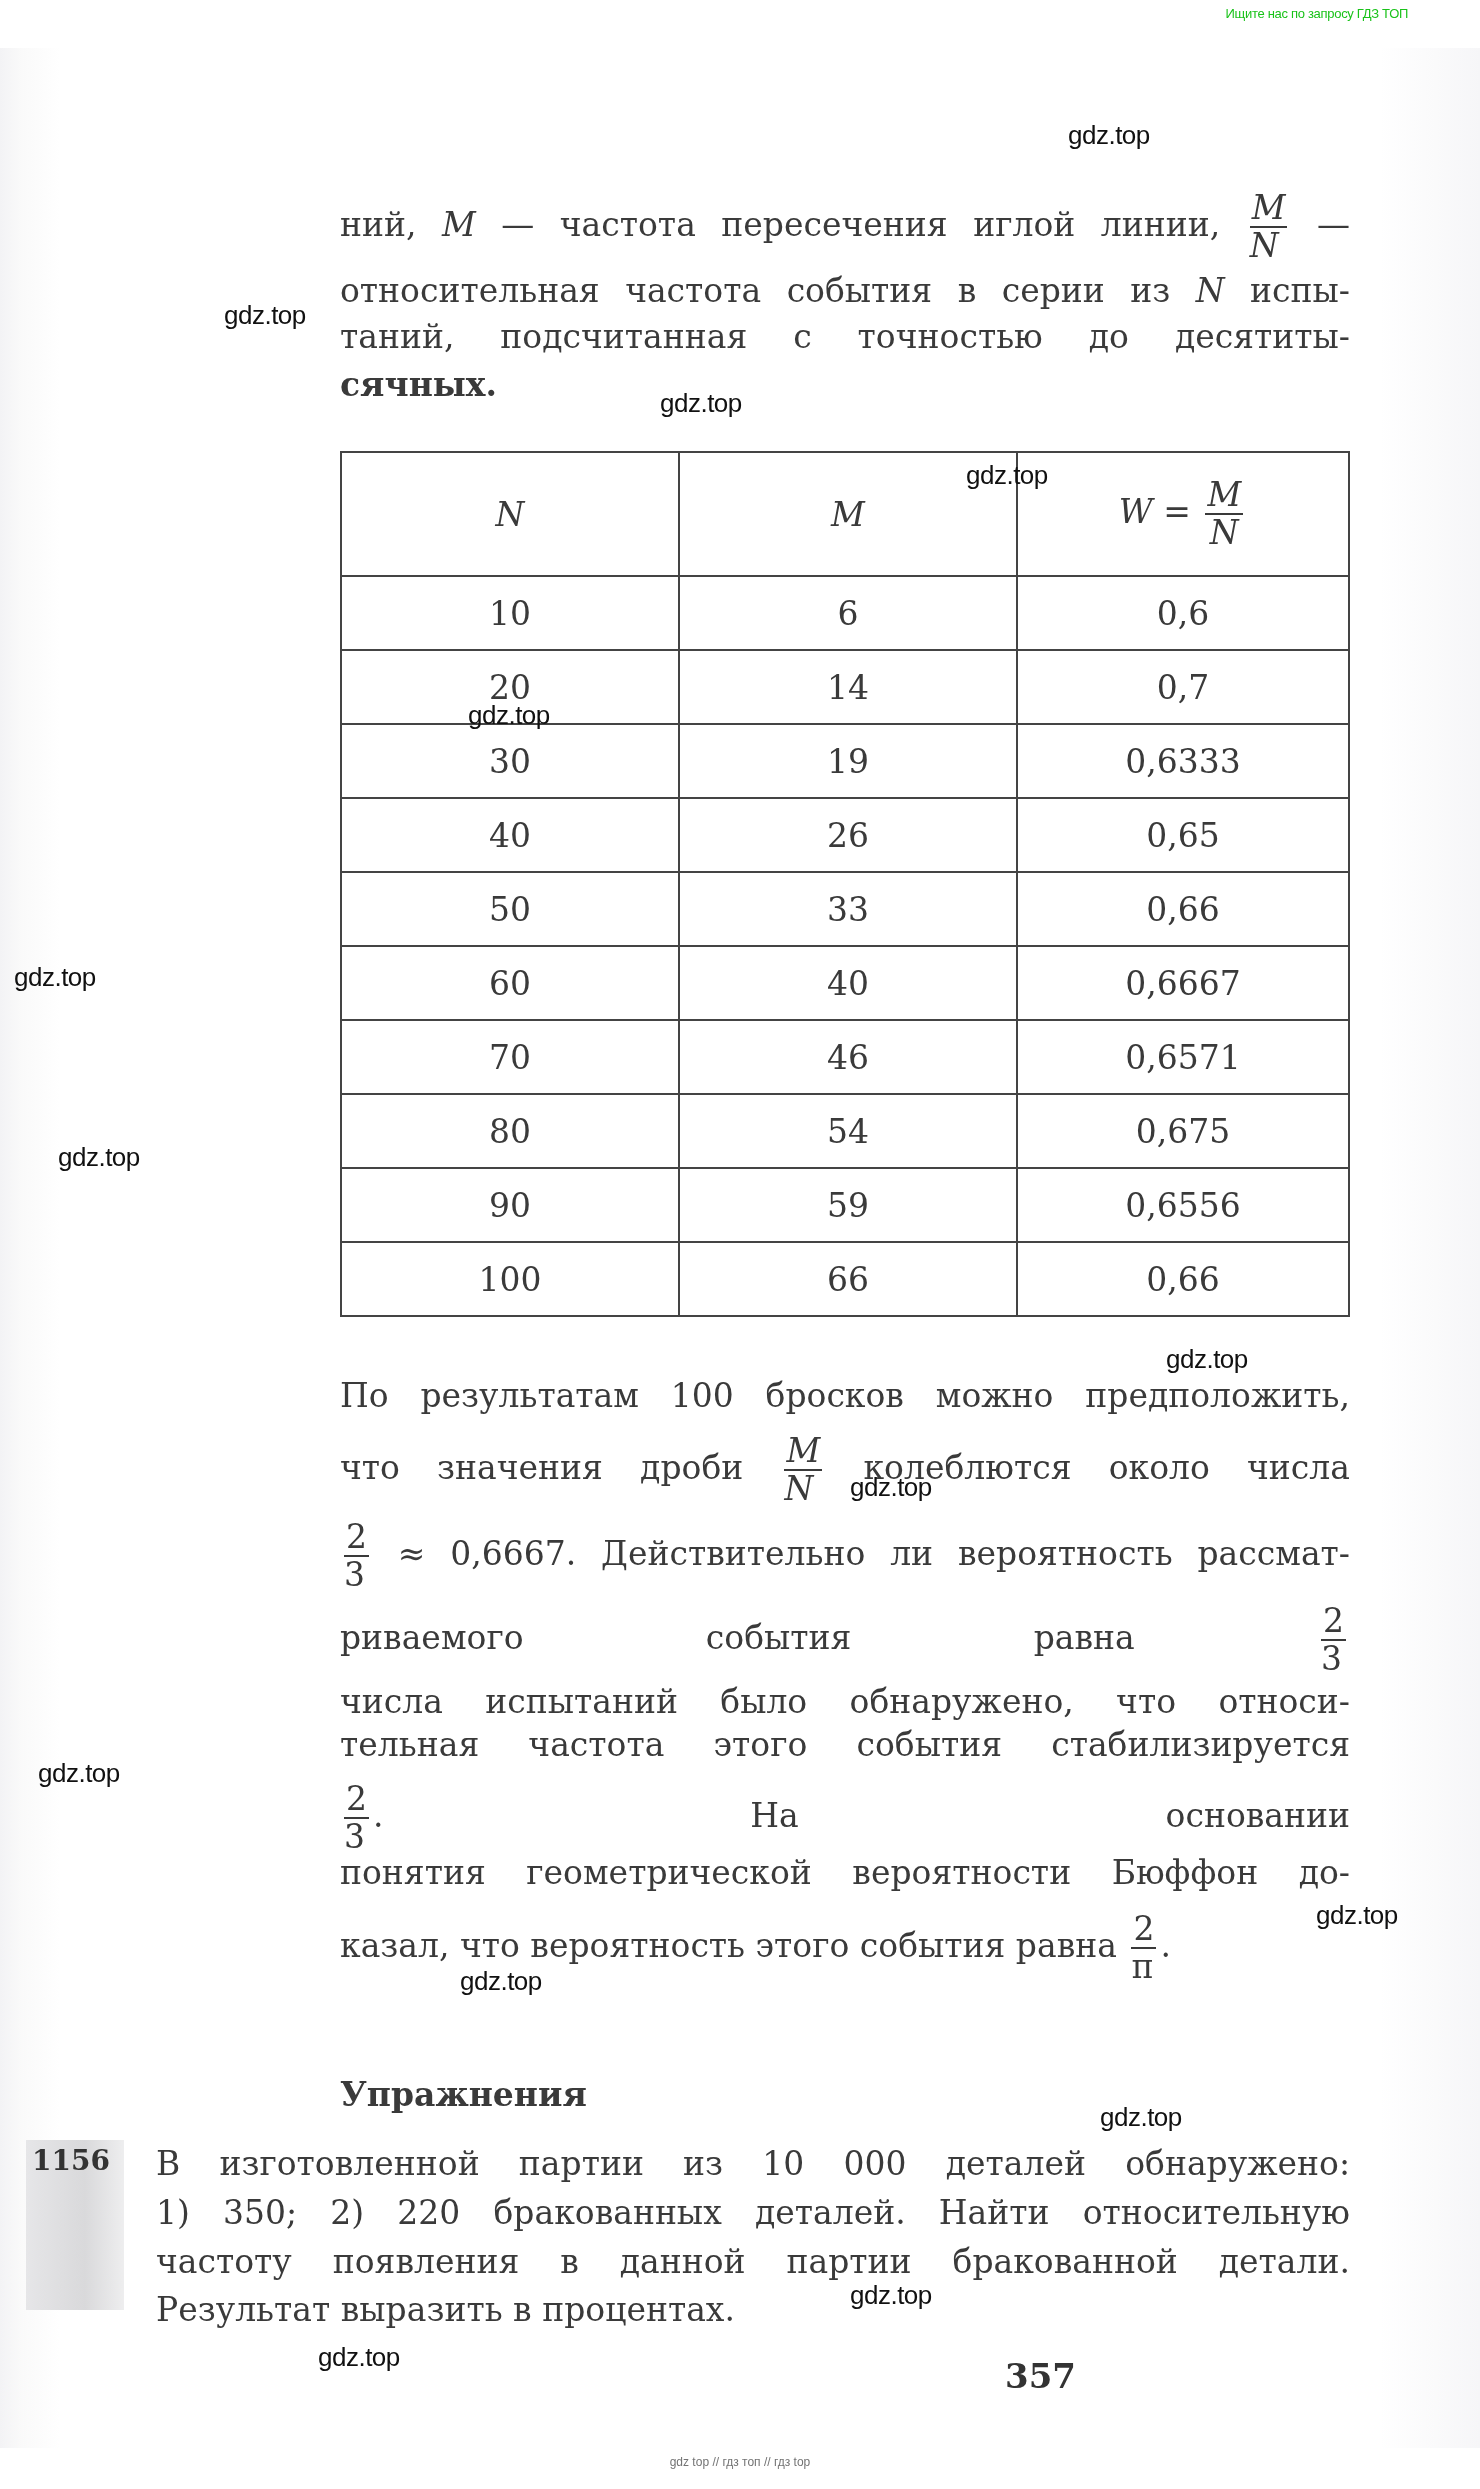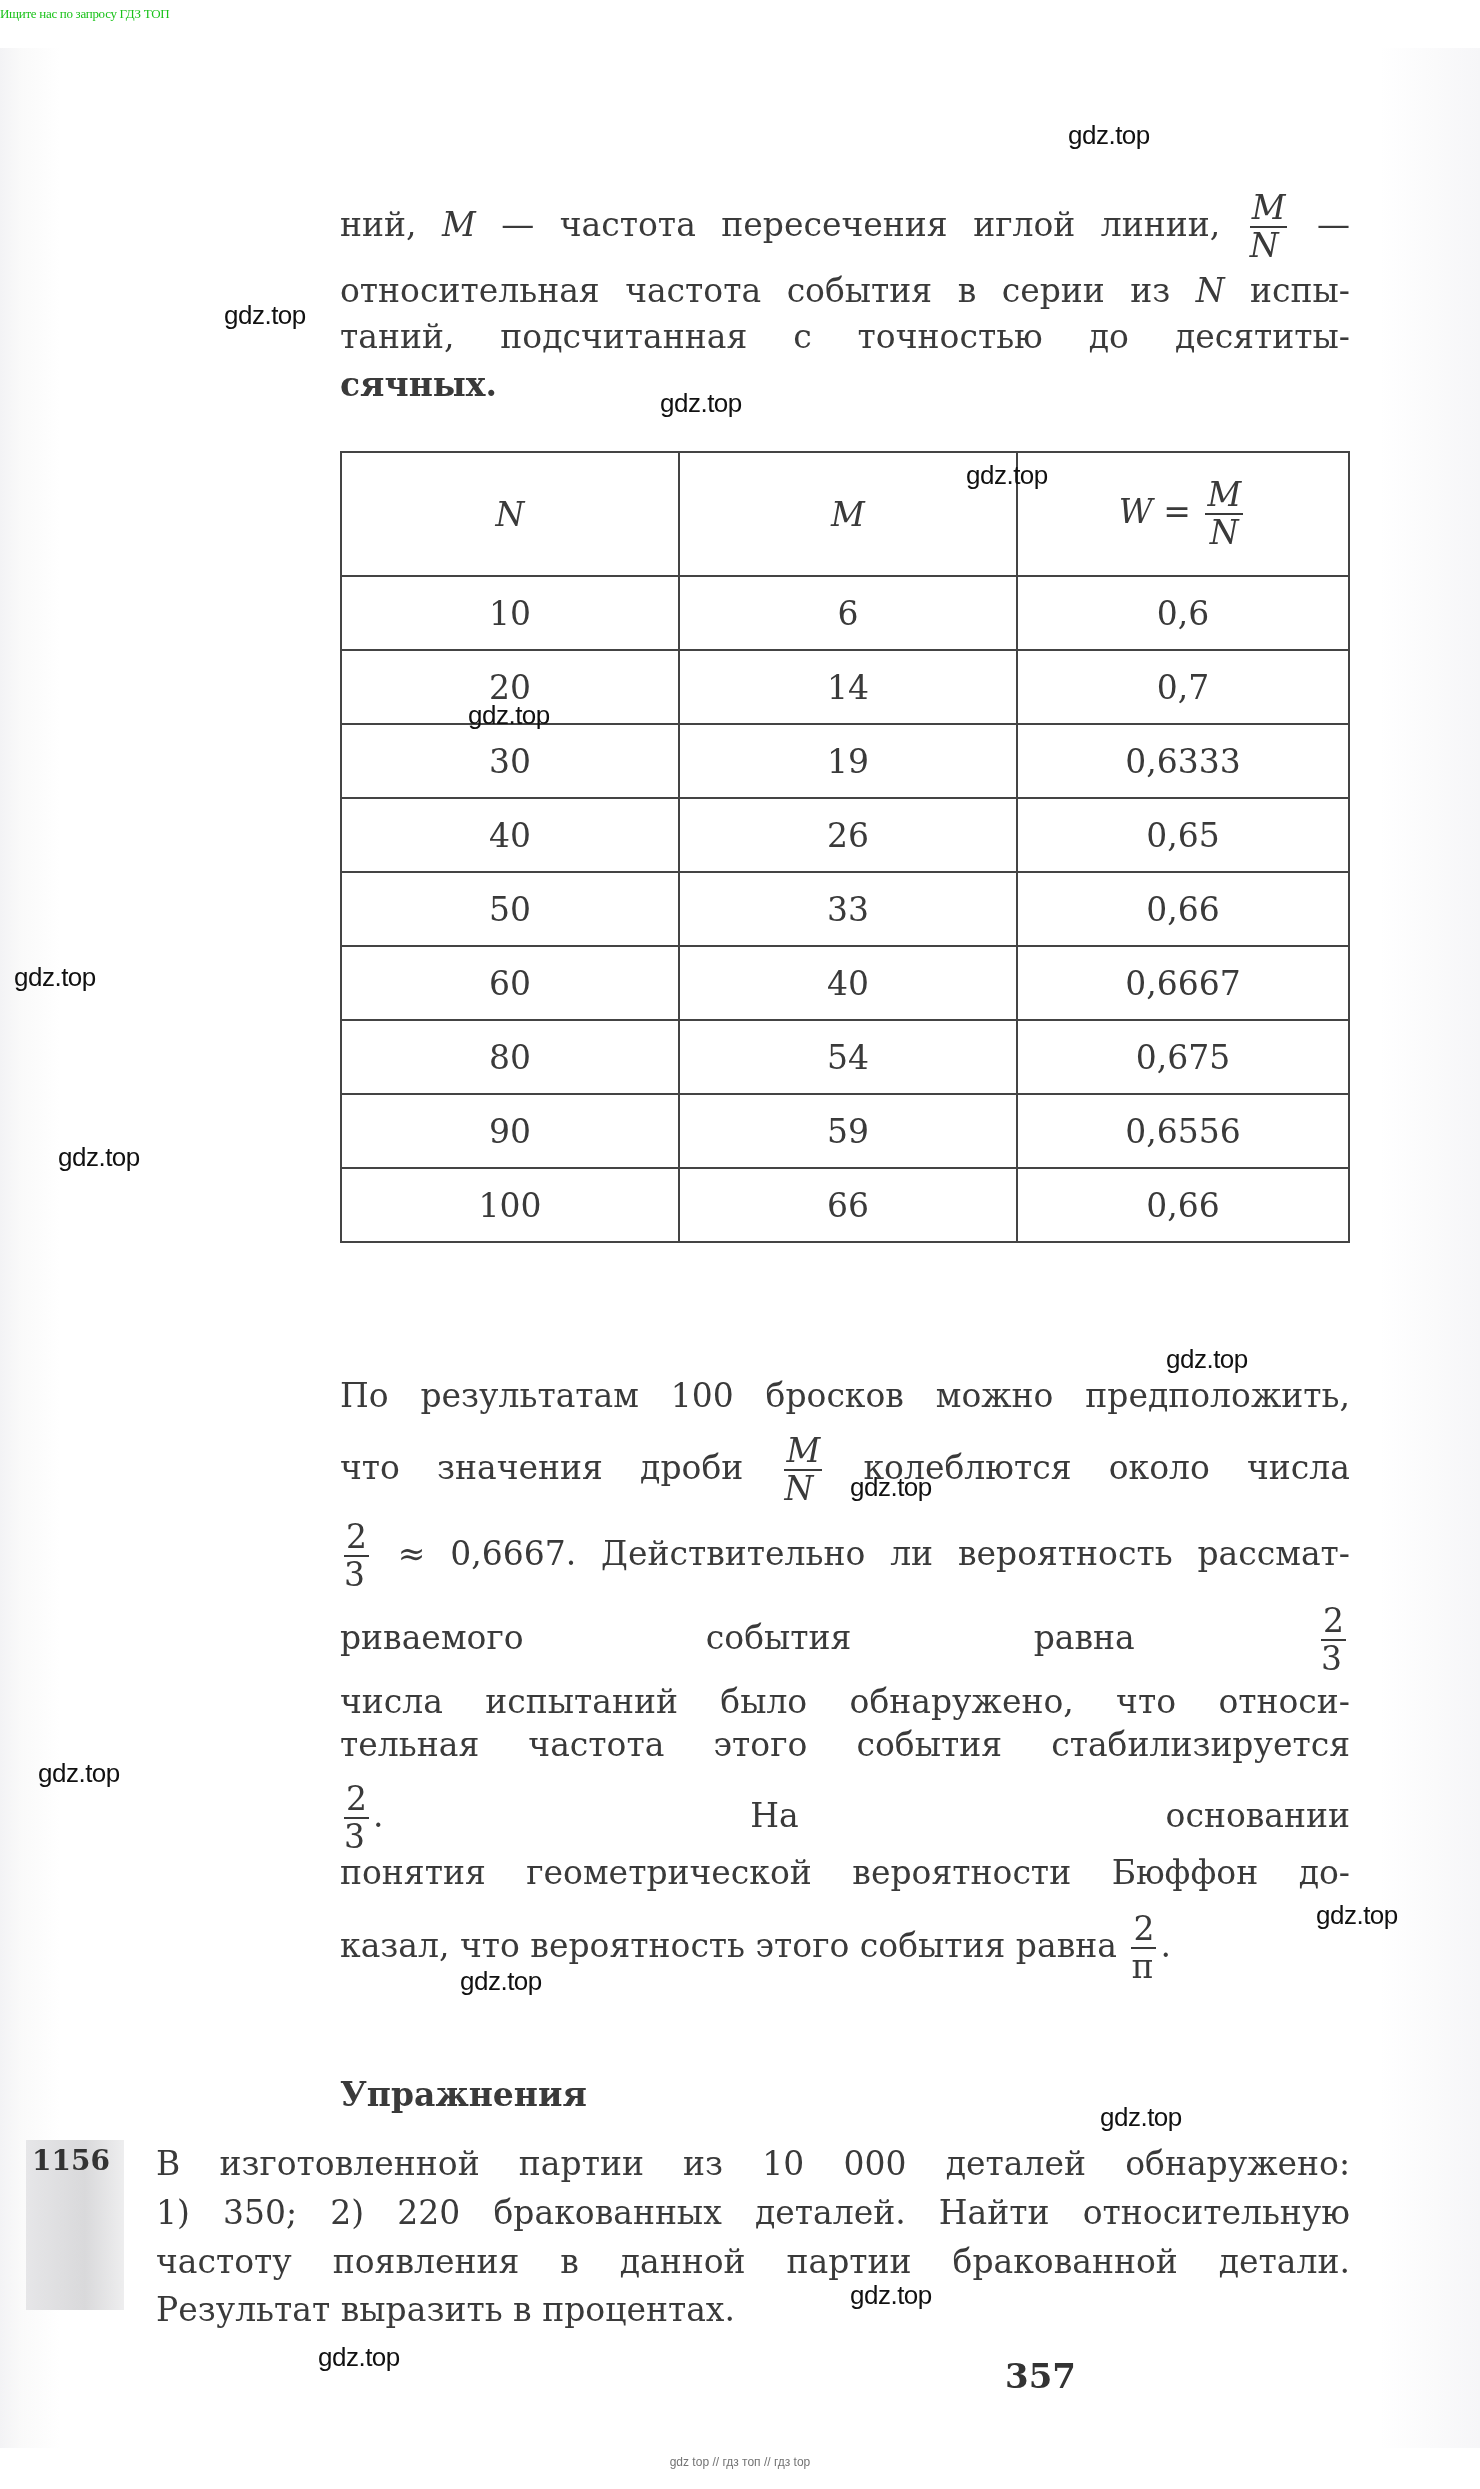--- a/index.html
+++ b/index.html
@@ -1,21 +1,21 @@
 <!DOCTYPE html>
 <html><head>
 <meta charset="utf-8">
 <style>
   html, body { margin:0; padding:0; }
   body { width:1480px; height:2489px; position:relative; background:#ffffff; overflow:hidden;
          font-family:"DejaVu Serif","Liberation Serif",serif; color:#3a3a3a; }
   .page { position:absolute; left:0; top:48px; width:1480px; height:2400px;
           background:linear-gradient(90deg,#f3f3f5 0,#fafafa 22px,#ffffff 60px,#ffffff 1380px,#f6f6f8 1480px); }
-  .topnote { position:absolute; top:6px; left:0; width:1408px; text-align:left;
-             font-family:Liberation Serif, serif; font-size:13px; color:#19c219; letter-spacing:-0.3px; }
+  .topnote { position:absolute; top:6px; left:0; width:1408px; text-align:right;
+             font-family:Liberation Sans, sans-serif; font-size:13px; color:#19c219; letter-spacing:-0.3px; }
   .footnote { position:absolute; top:2455px; left:0; width:1480px; text-align:center;
               font-family:"Liberation Sans",sans-serif; font-size:12px; color:#737373; }
   .wm { position:absolute; font-family:"Liberation Sans",sans-serif; font-size:26px; color:#111; letter-spacing:-0.5px; }
   .line { position:absolute; left:340px; width:1010px; font-size:33px; line-height:40px; white-space:nowrap;
           text-align:justify; text-align-last:justify; }
   .line.nojust { text-align:left; text-align-last:left; }
   .frac { display:inline-block; vertical-align:middle; text-align:center; font-style:italic; line-height:36px; margin:0 4px; }
   .frac .num { display:block; border-bottom:2px solid #3a3a3a; padding:0 2px; }
   .frac .den { display:block; }
   .frac.up { font-style:normal; }
@@ -91,20 +91,25 @@
         <td>50</td>
         <td>33</td>
         <td>0,66</td>
       </tr>
     <tr>
         <td>60</td>
         <td>40</td>
         <td>0,6667</td>
       </tr>
     <tr>
+        <td>70</td>
+        <td>46</td>
+        <td>0,6571</td>
+      </tr>
+    <tr>
         <td>80</td>
         <td>54</td>
         <td>0,675</td>
       </tr>
     <tr>
         <td>90</td>
         <td>59</td>
         <td>0,6556</td>
       </tr>
     <tr>

